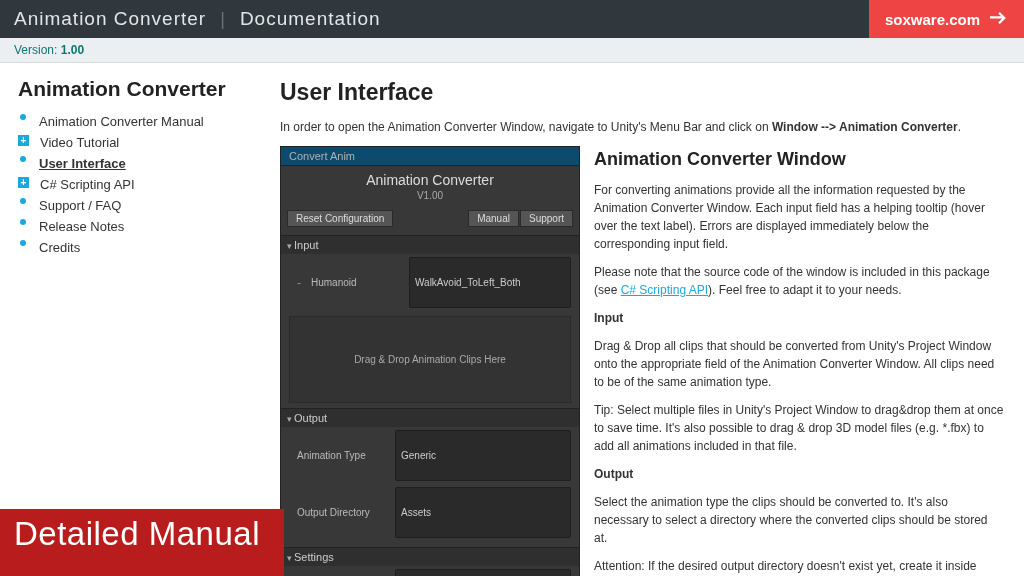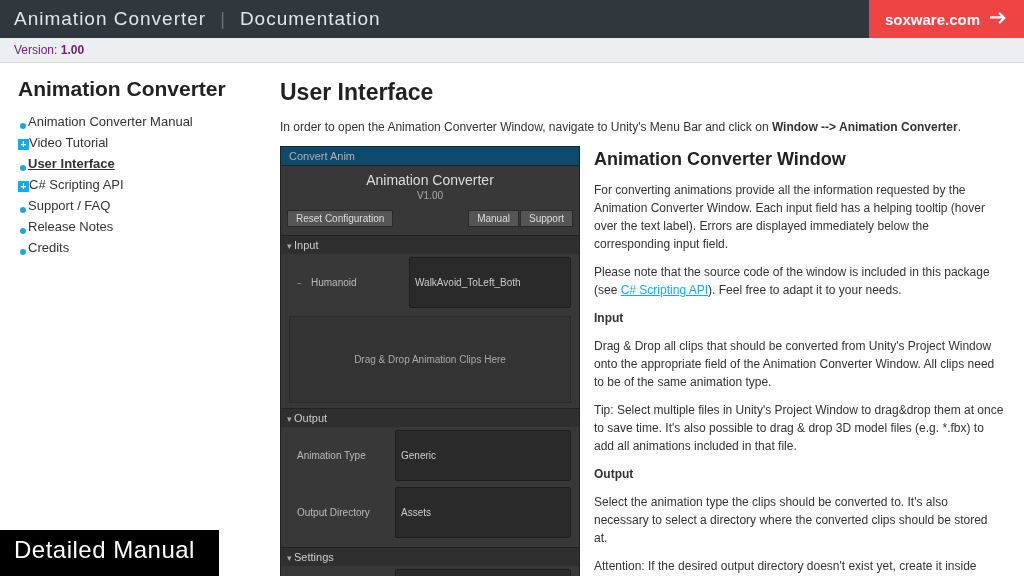--- a/index.html
+++ b/index.html
@@ -4,28 +4,28 @@
 <style>
   * { box-sizing: border-box; margin: 0; padding: 0; }
   body { font-family: Arial, Helvetica, sans-serif; font-size: 12px; color: #333; background: #fff; width: 1024px; height: 576px; overflow: hidden; position: relative; }
   
   .topbar { background: #30373d; height: 38px; display: flex; align-items: center; justify-content: space-between; padding: 0 0 0 14px; }
   .topbar-left { display: flex; align-items: center; gap: 14px; color: #e3e6e8; font-size: 19px; font-weight: 300; letter-spacing: 1px; }
   .topbar-left .divider { color: #6a737a; font-size: 18px; }
   .topbar-right { background: #ef4444; height: 100%; display: flex; align-items: center; padding: 0 16px; color: #fff; font-size: 15px; font-weight: 600; gap: 10px; cursor: pointer; }
   .arrow-icon svg { width: 18px; height: 14px; }
   
-  .versionbar { background: #eceff1; border-bottom: 1px solid #d7dcdf; padding: 5px 14px; font-size: 12px; color: #701a75; }
+  .versionbar { background: #eceff1; border-bottom: 1px solid #d7dcdf; padding: 5px 14px; font-size: 12px; color: #0f766e; }
   .versionbar b { font-weight: bold; }
   
   .main { display: flex; }
   .sidebar { width: 280px; padding: 14px 16px 0 18px; }
   .sidebar h2 { font-size: 21px; font-weight: bold; color: #222; margin-bottom: 10px; }
   .sidebar ul { list-style: none; }
-  .sidebar li { display: flex; align-items: flex-end; gap: 0; padding: 3px 0; font-size: 13px; color: #333; cursor: pointer; }
+  .sidebar li { display: flex; align-items: flex-start; gap: 11px; padding: 3px 0; font-size: 13px; color: #333; cursor: pointer; }
   .bullet-dot { width: 6px; height: 6px; border-radius: 50%; background: #1aa9df; flex: none; margin-left: 2px; margin-right: 2px; }
   .bullet-plus { width: 11px; height: 11px; background: #1aa9df; color: #fff; font-size: 10px; line-height: 11px; text-align: center; flex: none; font-weight: bold; }
   .sidebar li.active span.lbl { font-weight: bold; text-decoration: underline; }
   
   .content { flex: 1; padding: 16px 20px 0 0; }
   .content h1 { font-size: 23px; font-weight: bold; color: #222; margin-bottom: 12px; }
   .intro { font-size: 12px; color: #333; margin-bottom: 10px; line-height: 1.5; }
   .intro b { font-weight: bold; }
   
   .two-col { display: flex; gap: 14px; }
@@ -47,21 +47,21 @@
   .section-hdr { background: #2f2f2f; padding: 3px 6px; font-size: 11px; color: #ccc; border-top: 1px solid #222; }
   .section-hdr::before { content: "▾ "; font-size: 9px; color: #aaa; }
   .field-row { display: flex; align-items: center; padding: 3px 8px 3px 16px; gap: 6px; }
   .field-row .flabel { width: 92px; font-size: 10px; color: #bbb; }
   .field-row .fval { flex: 1; background: #2a2a2a; border: 1px solid #1e1e1e; padding: 19px 5px; font-size: 10px; color: #ccc; border-radius: 2px; }
   .field-row .fval.num { text-align: left; }
   .dot { width: 8px; color: #888; font-size: 13px; line-height: 10px; }
   .drop-zone { margin: 5px 8px; border: 1px solid #2a2a2a; background: #333; text-align: center; padding: 37px 0; font-size: 10px; color: #aaa; }
   .spacer6 { height: 6px; }
   
-  .banner { position: absolute; bottom: 0; left: 0; background: #000000; color: #fff; font-size: 24px; font-weight: 400; padding: 6px 24px 12px 14px; letter-spacing: 0.5px; }
+  .banner { position: absolute; bottom: 0; left: 0; background: #b91c1c; color: #fff; font-size: 33px; font-weight: 400; padding: 6px 24px 23px 14px; letter-spacing: 0.5px; }
 </style>
 </head>
 <body>
 
 <div class="topbar">
   <div class="topbar-left">
     <span>Animation Converter</span>
     <span class="divider">|</span>
     <span>Documentation</span>
   </div>

